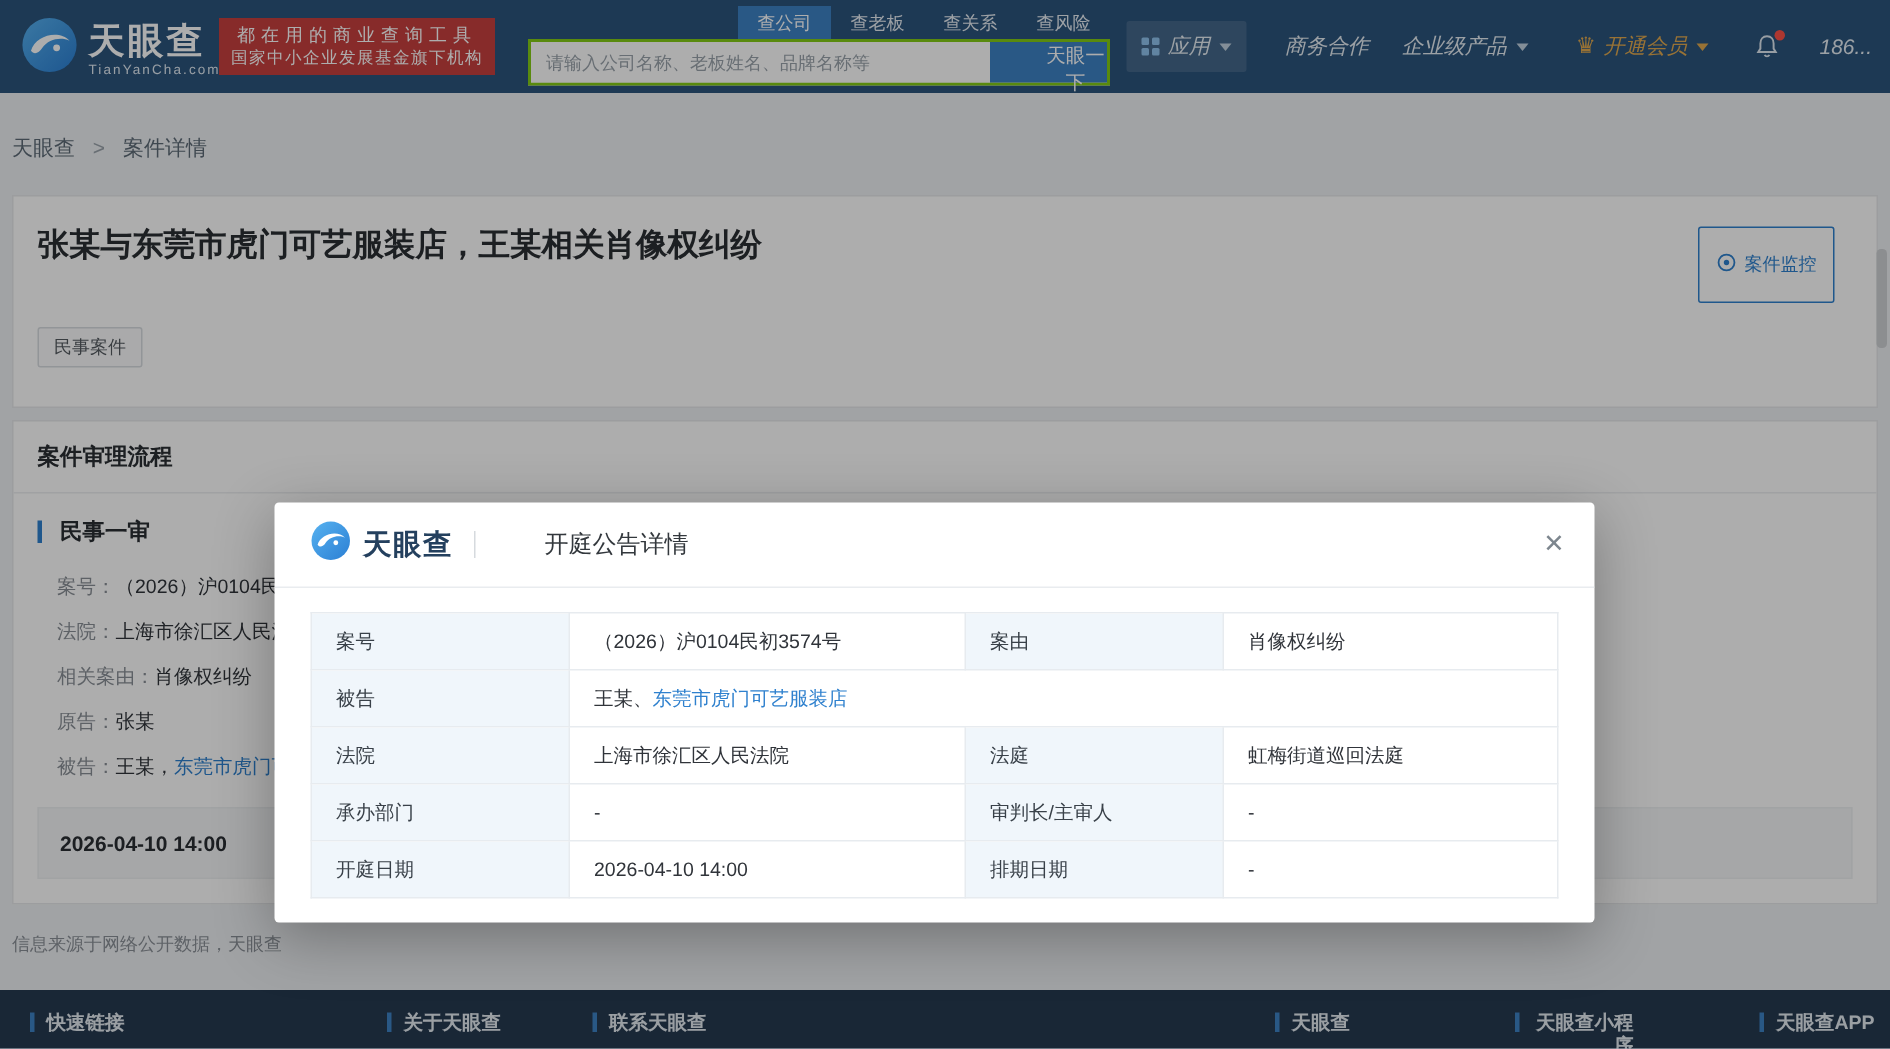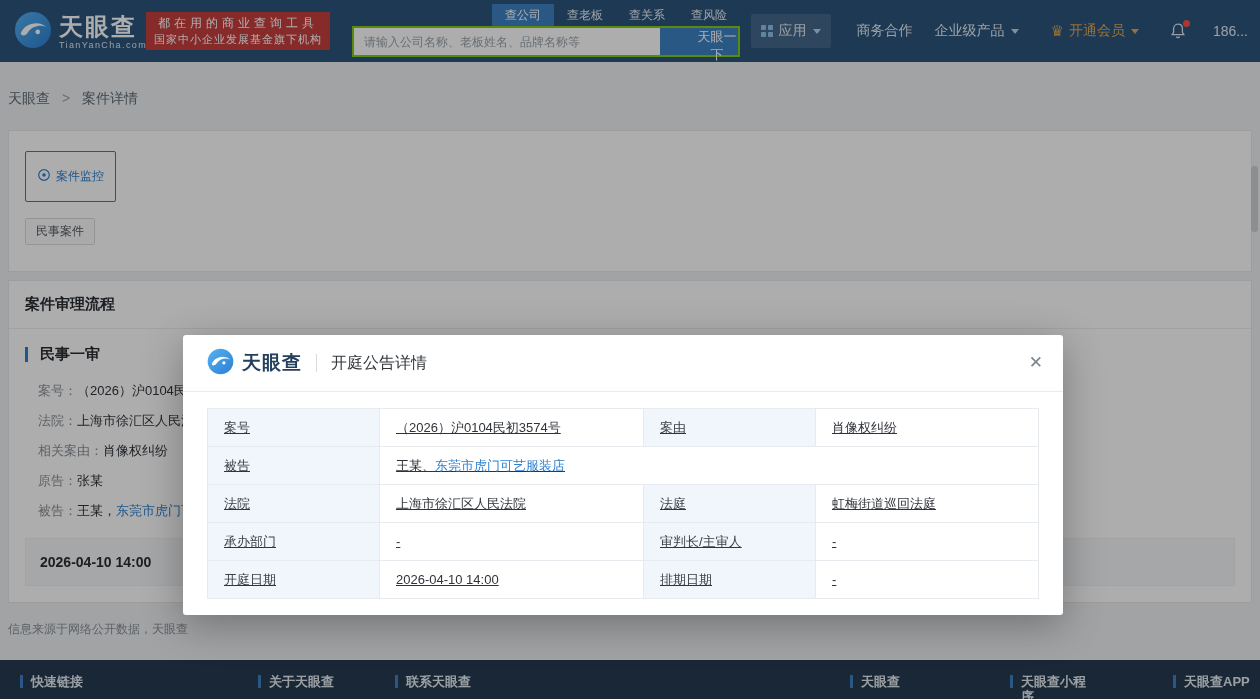--- a/index.html
+++ b/index.html
@@ -20,21 +20,21 @@
   .search-wrap { position:absolute; left:352px; top:4px; }
   .search-tabs { display:flex; height:22px; font-size:12px; color:#e8eef4;justify-content:flex-end; }
   .search-tab { padding:0 13px; line-height:22px; cursor:pointer; }
   .search-tab.active { background:#3d82c4; color:#fff; }
   .search-box { display:flex; width:388px; height:31px; border:2px solid #84cc16; background:#fff; }
   .search-input { flex:1; border:none; outline:none; font-size:12px; padding:0 10px; color:#333;
     font-family:"Liberation Sans", "DejaVu Sans", sans-serif; }
   .search-input::placeholder { color:#9aa3ab; }
   .search-btn { width:78px; background:#3d82c4; color:#fff; border:none; font-size:13px; cursor:pointer;
     font-family:"Liberation Sans", "DejaVu Sans", sans-serif;padding-left:36px; }
-  .header-nav { position:absolute; right:12px; top:0; height:62px; display:flex; align-items:center; font-size:14px; color:#e6edf3; }
+  .header-nav { position:absolute; right:12px; top:0; height:62px; display:flex; align-items:center; font-size:14px; color:#e6edf3;font-style:italic; }
   .nav-item { display:flex; align-items:center; cursor:pointer; white-space:nowrap; }
   .nav-apps { background:rgba(255,255,255,.12); padding:8px 10px; border-radius:2px; }
   .grid-icon { display:grid; grid-template-columns:5px 5px; grid-gap:2px; margin-right:6px; }
   .grid-icon span { width:5px; height:5px; background:#8fc3ee; border-radius:1px; }
   .caret { width:0; height:0; border-left:4px solid transparent; border-right:4px solid transparent;
     border-top:5px solid #c2d2e0; margin-left:6px; }
   .caret.gold { border-top-color:#e0a94f; }
   .nav-biz { margin-left:26px; }
   .nav-ent { margin-left:22px; }
   .nav-vip { margin-left:32px; color:#e0a94f; }
@@ -67,35 +67,35 @@
   .link { color:#2f81ce; cursor:pointer; text-decoration:none; }
   .timeline-box { margin-top:12px; background:#f5f6f8; border:1px solid #eef0f2; height:48px;
     display:flex; align-items:center; padding:0 14px; }
   .timeline-date { font-size:14px; font-weight:bold; color:#2a2e33; }
   .timeline-dot { width:7px; height:7px; border-radius:50%; background:#2f81ce; margin-left:56px; }
   .disclaimer { margin:18px 0 0 8px; font-size:12px; color:#8a9097; }
   
   .page-footer { position:absolute; left:0; right:0; top:660px; height:120px; background:#263a50; z-index:1; }
   .footer-item { position:absolute; top:14px; display:flex; color:#e4ebf1; font-size:13px; font-weight:600; cursor:pointer; }
   .footer-bar { width:3px; height:13px; background:#3d82c4; margin:1px 8px 0 0; flex:none; }
-  .footer-item .ftxt { line-height:15px; }
+  .footer-item .ftxt { line-height:15px;text-align:right; }
   .fi-0 { left:20px; } .fi-1 { left:258px; } .fi-2 { left:395px; } .fi-3 { left:850px; }
   .fi-4 { left:1010px; } .fi-4 .ftxt { width:68px; } .fi-5 { left:1173px; }
   
   .scroll-thumb { position:absolute; right:2px; top:166px; width:7px; height:66px; background:#cfd2d5; border-radius:3px; z-index:2; }
   
   .overlay { position:absolute; inset:0; background:rgba(0,0,0,0.32); z-index:100; }
   .modal { position:absolute; left:183px; top:335px; width:880px; background:#fff; border-radius:3px;
     box-shadow:0 10px 40px rgba(0,0,0,.3); z-index:200; overflow:hidden; }
   .modal-header { height:57px; display:flex; align-items:center; padding:0 24px; border-bottom:1px solid #e9ecef; position:relative; }
   .modal-logo-text { font-size:19px; font-weight:bold; color:#24405e; margin-left:8px; letter-spacing:1px; }
   .modal-divider { width:1px; height:18px; background:#d6dade; margin:0 14px; }
-  .modal-title { font-size:16px; color:#33383d; }
+  .modal-title { font-size:16px; color:#33383d;margin-left:32px; }
   .modal-close { position:absolute; right:20px; top:18px; font-size:17px; color:#7d868e; cursor:pointer; line-height:20px; }
-  .modal-body { padding:16px 24px;text-decoration:underline; }
+  .modal-body { padding:16px 24px; }
   .detail-table { width:100%; border-collapse:collapse; font-size:13px; table-layout:fixed; }
   .detail-table td { border:1px solid #e7ebef; height:38px; padding:0 16px; color:#30343a; overflow:hidden; white-space:nowrap; }
   .detail-table td.lbl { background:#f0f6fb; color:#394149; }
 </style>
 </head>
 <body>
 
 <header class="top-header">
   <div class="logo-area">
     <span>
@@ -169,20 +169,21 @@
 </header>
 
 <div class="breadcrumb">
   <span class="crumb-link">天眼查</span>
   <span class="sep">&gt;</span>
   <span class="current">案件详情</span>
 </div>
 
 <section class="title-card">
   <div class="title-row">
+    <h1 class="case-title">张某与东莞市虎门可艺服装店，王某相关肖像权纠纷</h1>
     <button class="monitor-btn">
       <span>
         <svg width="14" height="14" viewBox="0 0 14 14">
           <circle cx="7" cy="7" r="5.3" fill="none" stroke="#2f81ce" stroke-width="1.2"></circle>
           <circle cx="7" cy="7" r="1.8" fill="#2f81ce"></circle>
         </svg>
       </span>
       <span>案件监控</span>
     </button>
   </div>

